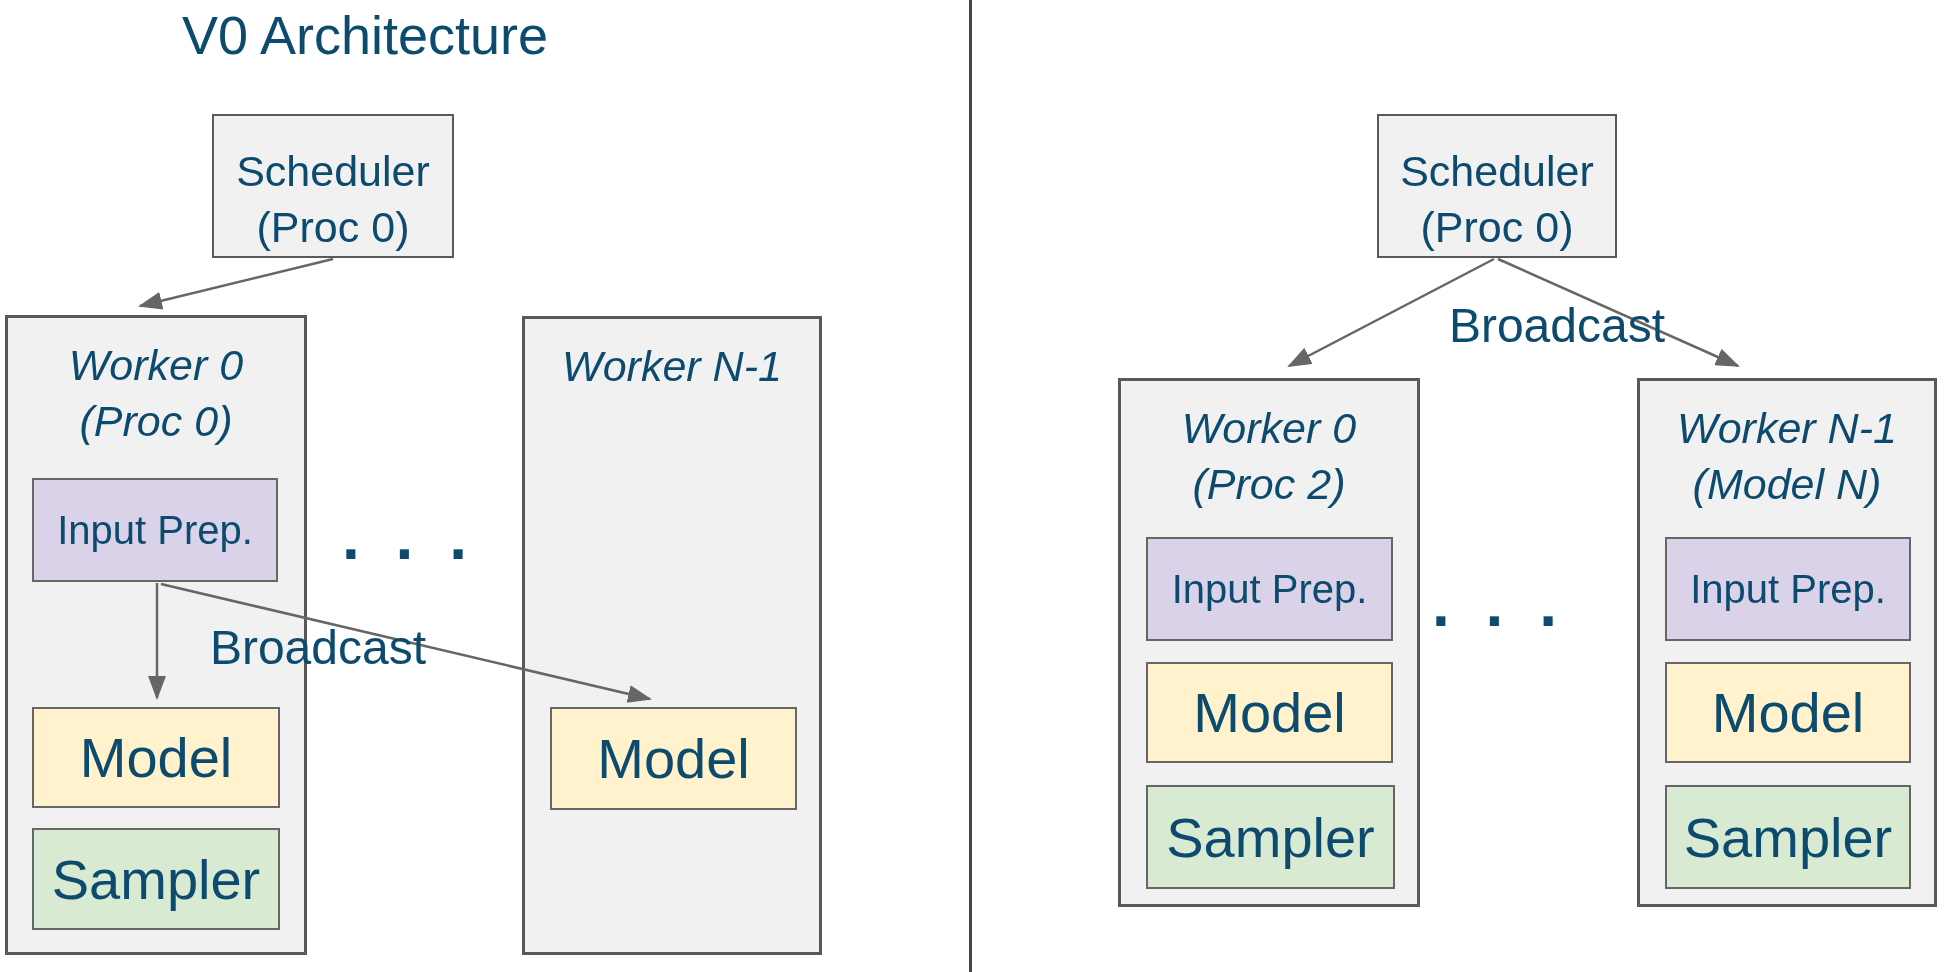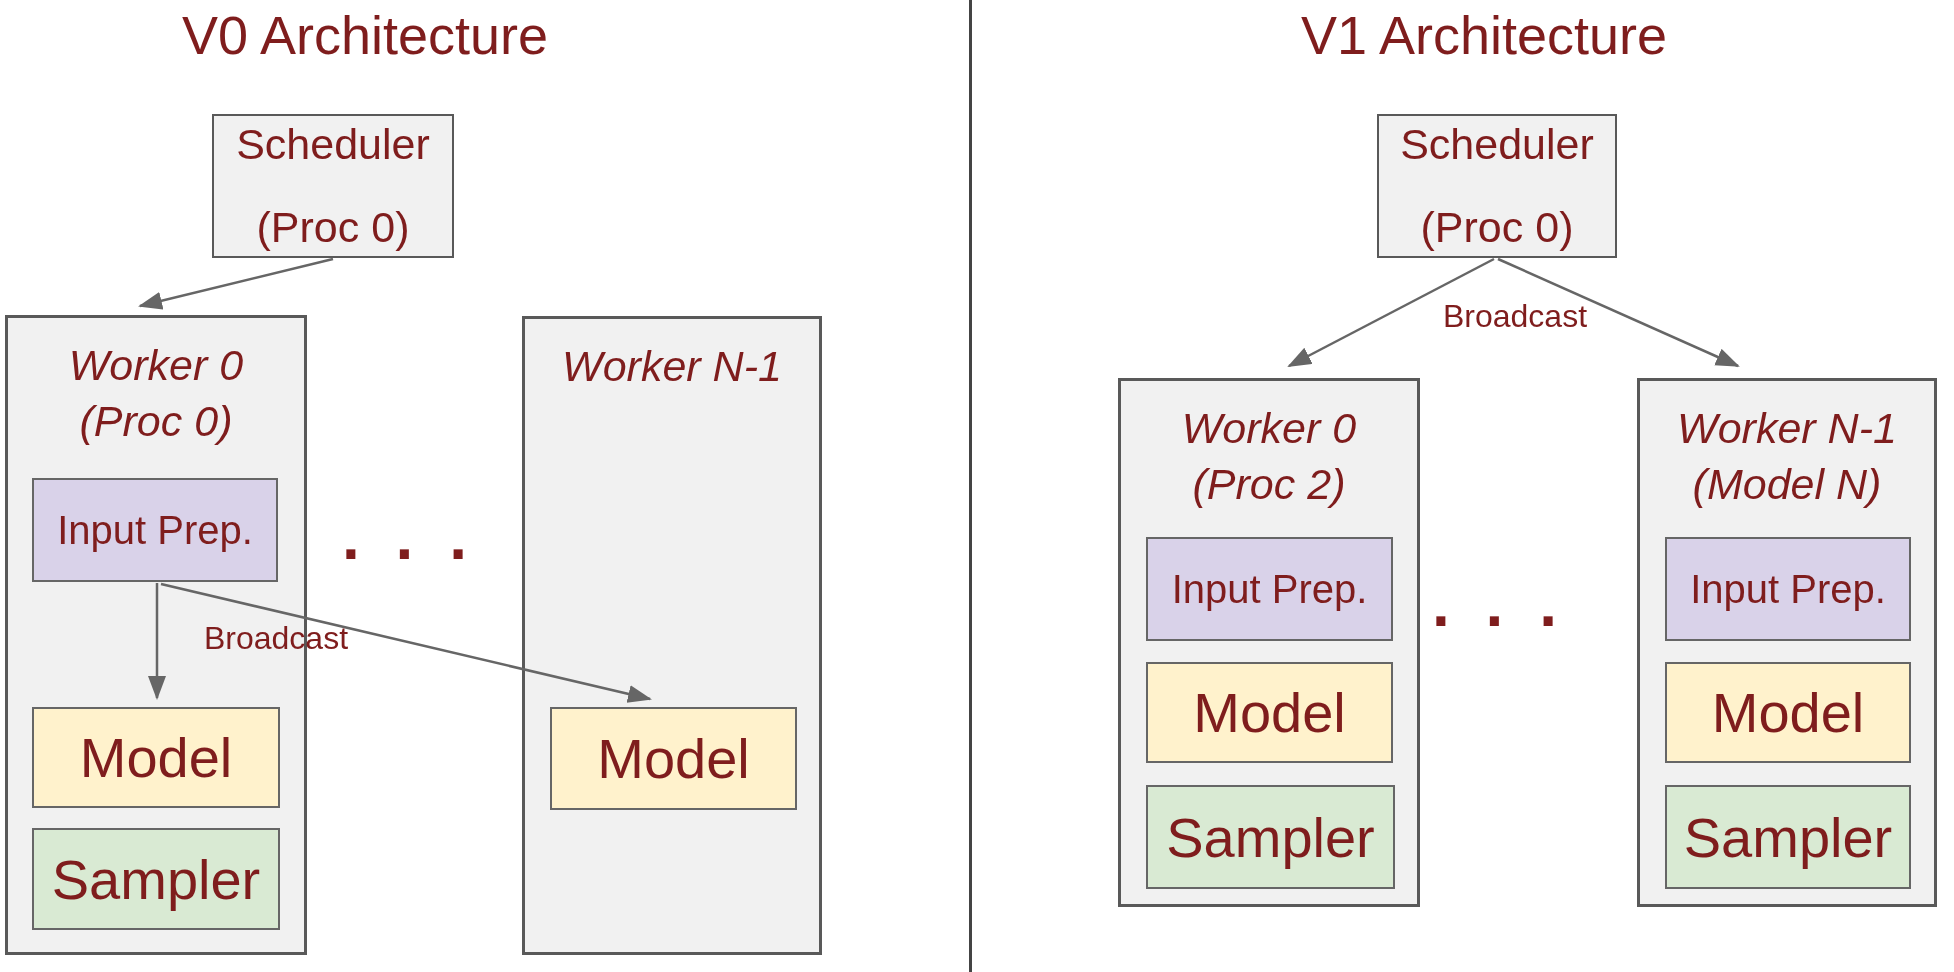--- a/index.html
+++ b/index.html
@@ -6,21 +6,21 @@
     margin: 0;
     padding: 0;
     background: #ffffff;
   }
   .stage {
     position: relative;
     width: 1954px;
     height: 972px;
     background: #ffffff;
     font-family: "Liberation Sans", "DejaVu Sans", sans-serif;
-    color: #7f1d1d;
+    color: #0c4a6e;
     overflow: hidden;
   }
   .divider {
     position: absolute;
     top: 0;
     height: 972px;
     width: 3px;
     background: var(--divider, #444444);
     z-index: 1;
   }
@@ -36,21 +36,21 @@
     position: absolute;
     box-sizing: border-box;
     background: var(--box-fill, #f1f1f1);
     border: 3px solid var(--box-border, #595959);
     z-index: 1;
   }
   .scheduler-box {
     border-width: 2px;
     display: flex;
     flex-direction: column;
-    justify-content: space-between;
+    justify-content: flex-end;
     text-align: center;
     font-size: 43px;
     line-height: 1.32;
   }
   .worker-header {
     padding-top: 20px;
     text-align: center;
     font-size: 43px;
     line-height: 1.30;
     font-style: italic;
@@ -63,22 +63,22 @@
     align-items: center;
     justify-content: center;
     font-size: 56px;
     white-space: nowrap;
   }
   .comp-input   { background: var(--input-prep-fill, #d9d2e9); font-size: 40px; }
   .comp-model   { background: var(--model-fill, #fff2cc); }
   .comp-sampler { background: var(--sampler-fill, #d9ead3); }
   .floating-label {
     position: absolute;
-    font-size: 32px;
-    text-align: center;
+    font-size: 48px;
+    text-align: right;
     white-space: nowrap;
     z-index: 3;
   }
   .dots {
     position: absolute;
     font-size: 64px;
     font-weight: bold;
     line-height: 64px;
     letter-spacing: 9px;
     white-space: nowrap;
@@ -122,21 +122,20 @@
 
   <div class="outer-box" style="left: 522px; top: 316px; width: 300px; height: 639px;">
     <div class="worker-header">
       <div>Worker N-1</div>
     </div>
     <div class="comp-box comp-model" style="left: 25px; top: 388px; width: 247px; height: 103px;">Model</div>
   </div>
 
   <div class="floating-label" style="left: 126px; top: 620px; width: 300px;">Broadcast</div>
 
-  <div class="panel-title" style="left: 1184px; top: 6px; width: 600px;">V1 Architecture</div>
 
   <div class="outer-box scheduler-box" style="left: 1377px; top: 114px; width: 240px; height: 144px;">
     <div>Scheduler</div>
     <div>(Proc 0)</div>
   </div>
 
   <div class="floating-label" style="left: 1365px; top: 298px; width: 300px;">Broadcast</div>
 
   <div class="outer-box" style="left: 1118px; top: 378px; width: 302px; height: 529px;">
     <div class="worker-header">

